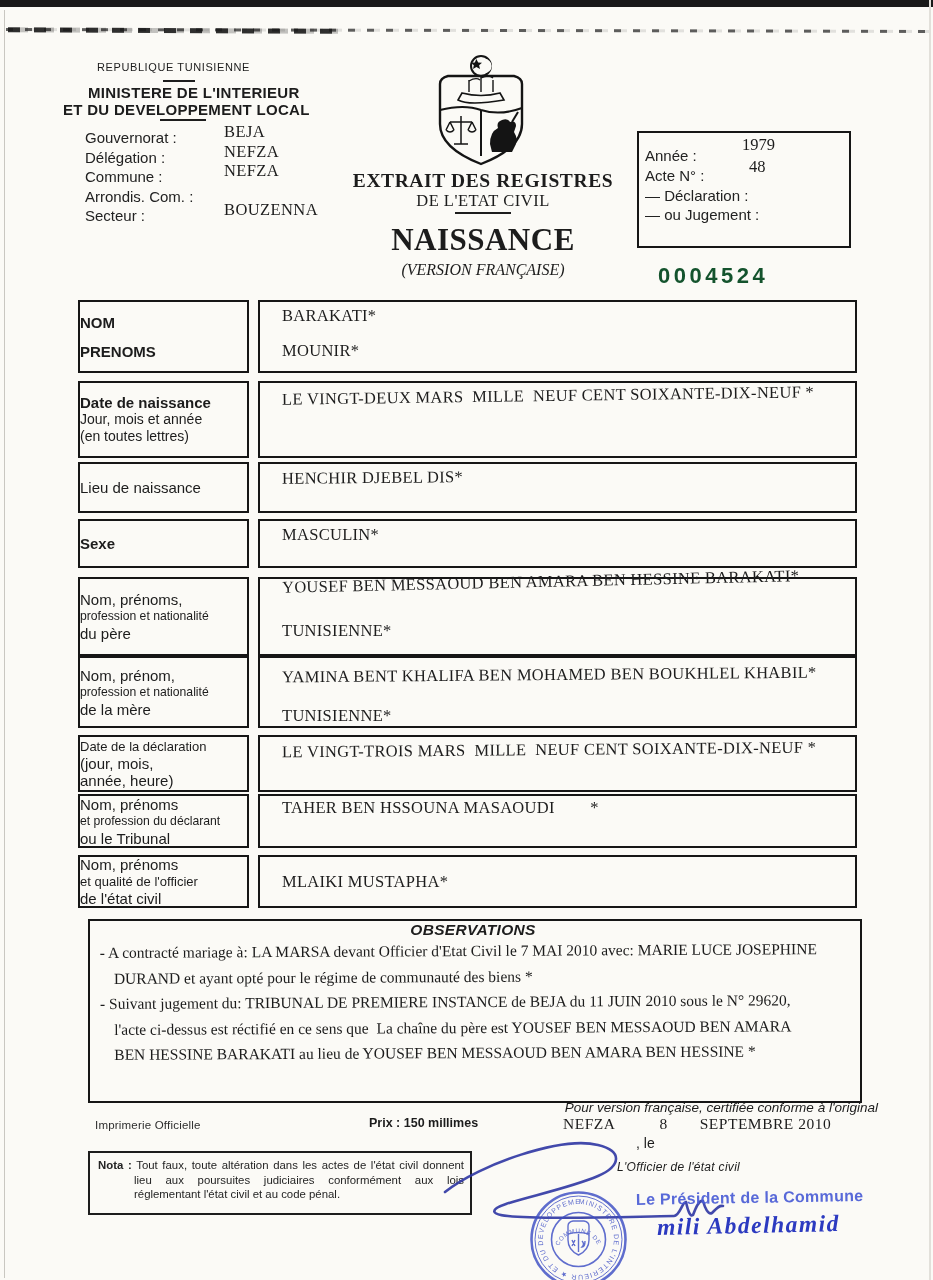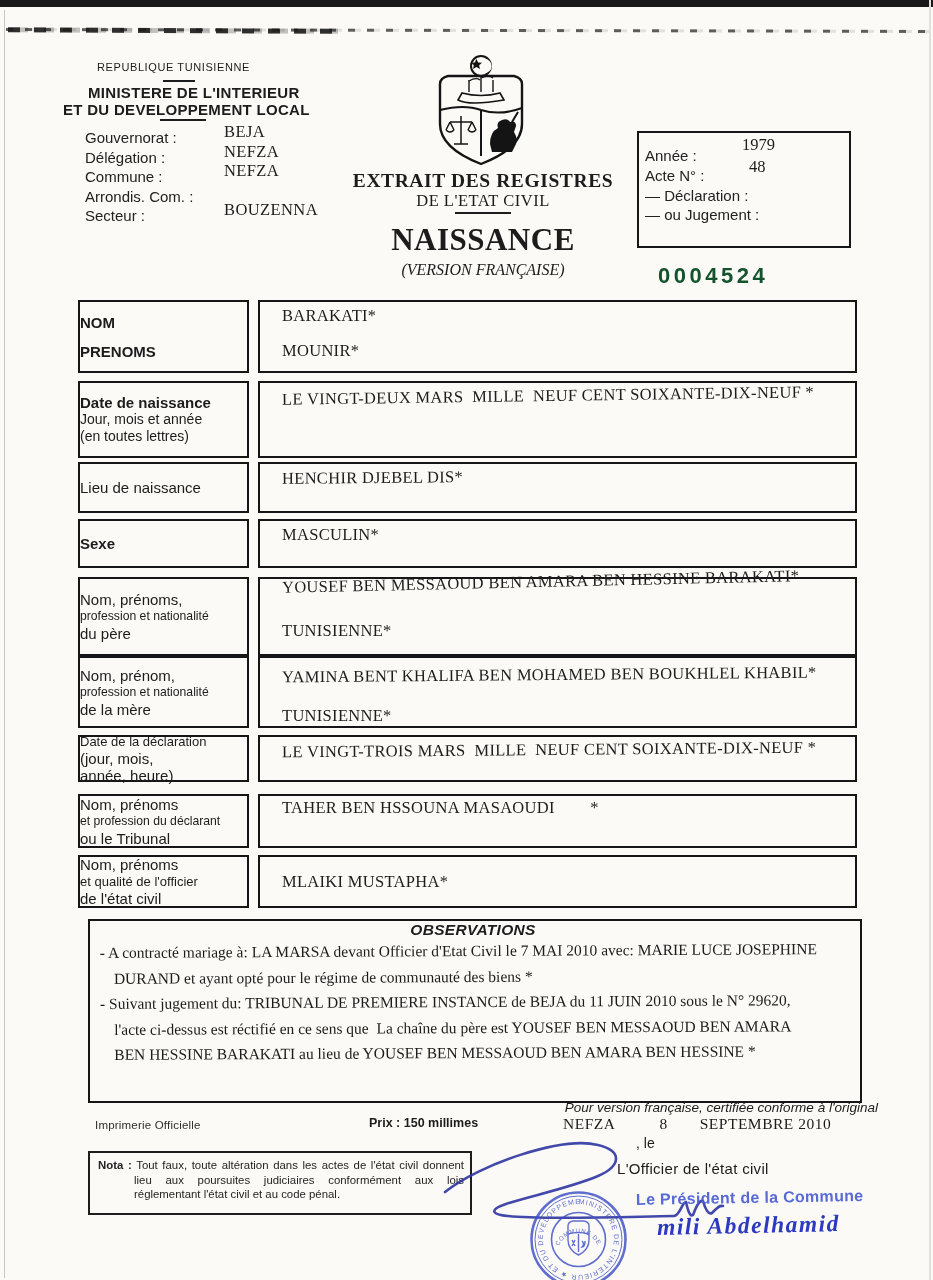--- a/index.html
+++ b/index.html
@@ -57,21 +57,21 @@
   .obs-lines div{white-space:pre;}
   .obs-cont{padding-left:14px;}
 
   
   .cert{top:1100px;left:540px;width:338px;text-align:right;font-style:italic;font-size:13.5px;}
   .dateline{top:1115px;left:563px;font-family:"Liberation Serif",serif;font-size:15.5px;letter-spacing:.5px;display:flex;}
   .dateline .d1{margin-left:44px;} .dateline .d2{margin-left:32px;}
   .imprimerie{top:1119px;left:95px;font-size:11.5px;color:#2e2e2e;letter-spacing:.2px;}
   .prix{top:1116px;left:369px;font-size:12.5px;font-weight:600;}
   .le{top:1135px;left:636px;font-size:14px;}
-  .officier{top:1160px;left:617px;font-size:15px;letter-spacing:.3px;}
+  .officier{top:1160px;left:617px;font-style:italic;font-size:12px;letter-spacing:.3px;}
   .nota-box{top:1151px;left:88px;width:380px;height:60px;border:2px solid #1d1d1d;}
   .nota-text{position:absolute;top:5px;left:8px;right:6px;font-size:11.4px;line-height:14.6px;text-align:justify;
      padding-left:36px;text-indent:-36px;color:#242424;}
   .nota-text b{font-weight:700;}
   .president{top:1189px;left:636px;font-size:16px;font-weight:600;color:#4b5dd6;letter-spacing:.3px;transform:rotate(-1deg);opacity:.92;}
   .sig-name{top:1212px;left:657px;font-family:"Liberation Serif",serif;font-style:italic;font-weight:700;font-size:23.5px;color:#2c3ac0;letter-spacing:1.5px;transform:rotate(-1.2deg);}
   .tilt-a{transform:rotate(-.8deg);} .tilt-b{transform:rotate(-1.3deg);} .tilt-c{transform:rotate(-.5deg);}
 </style>
 </head>
 <body>
@@ -205,21 +205,21 @@
       <span class="ll s15">Nom, prénom,</span>
       <span class="ll s12">profession et  nationalité</span>
       <span class="ll s15">de la mère</span>
     </div>
     <div class="vbox">
       <span class="vl tilt-c" style="top:7px;">YAMINA BENT KHALIFA BEN MOHAMED BEN BOUKHLEL KHABIL*</span>
       <span class="vl" style="top:48px;">TUNISIENNE*</span>
     </div>
   </div>
 
-  <div class="row" style="top:735px;height:47px;">
+  <div class="row" style="top:735px;height:57px;">
     <div class="lbl">
       <span class="ll s13">Date de la déclaration</span>
       <span class="ll s15">(jour, mois,</span>
       <span class="ll s15">année, heure)</span>
     </div>
     <div class="vbox">
       <span class="vl tilt-c" style="top:3px;">LE VINGT-TROIS MARS  MILLE  NEUF CENT SOIXANTE-DIX-NEUF *</span>
     </div>
   </div>
 

